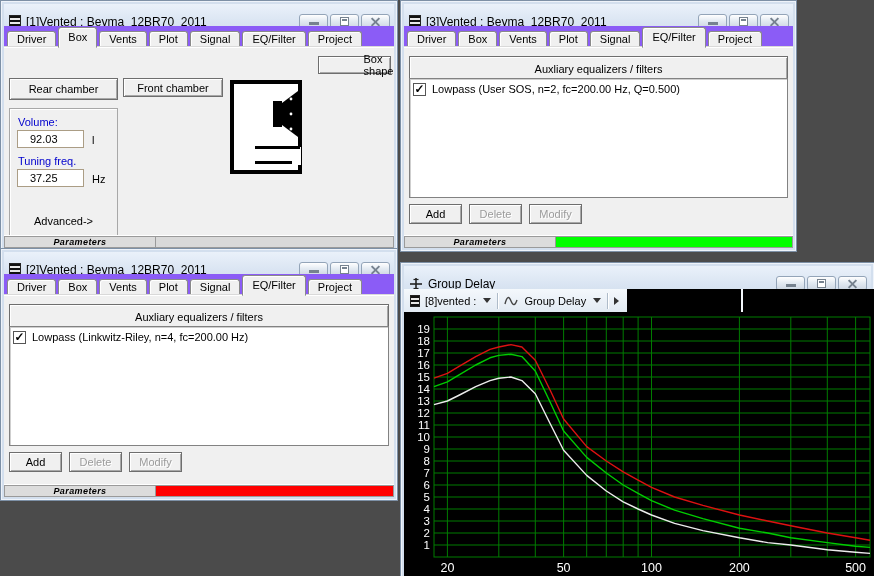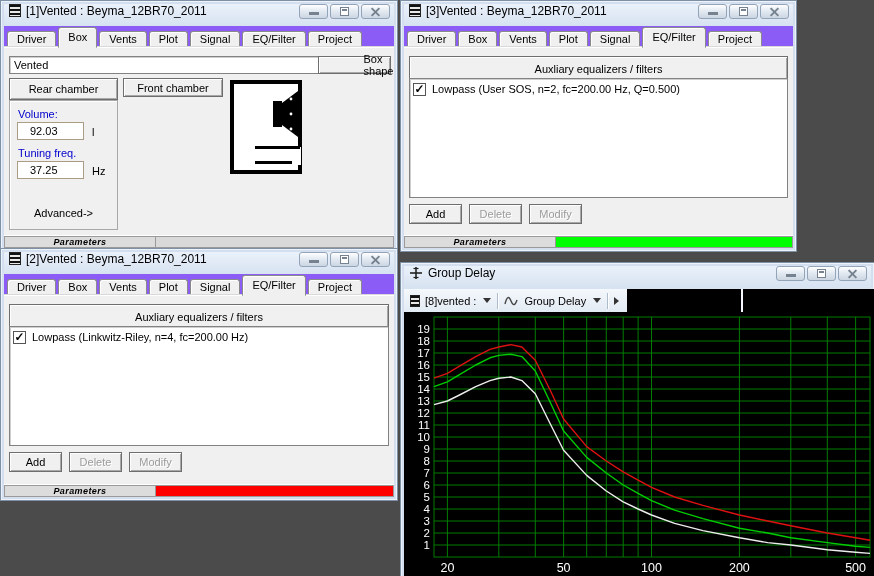--- a/index.html
+++ b/index.html
@@ -4,21 +4,21 @@
 <style>
   * { margin:0; padding:0; box-sizing:border-box; }
   html,body { width:874px; height:576px; overflow:hidden; background:#4b4b4b;
               font-family:"Liberation Sans", sans-serif; font-size:11px; color:#000; }
 
   
   .win { position:absolute; border:1px solid #7d90a6; background:#d3dfee;
          box-shadow: inset 0 0 0 1px #eef3fa; }
   .titlebar { position:absolute; left:3px; top:3px; right:3px; height:36px;
               background:linear-gradient(#eaf1fa, #d9e4f2 55%, #cfdcec);
-              display:flex; border-bottom:1px solid #b6c4d6; }
+              display:flex; align-items:center; border-bottom:1px solid #b6c4d6; }
   .titlebar .title { font-size:12px; margin-left:5px; white-space:nowrap; }
   .doc-icon { width:12px; height:13px; margin-left:5px; border:1px solid #222;
               background:repeating-linear-gradient(180deg,#111 0 2px,#e8e8e8 2px 4px); }
   .tb-btns { margin-left:auto; margin-right:4px; display:flex; gap:2px; }
   .tb-btn { width:29px; height:15px; border:1px solid #93a4b8; border-radius:3px;
             background:linear-gradient(#ffffff,#e3eaf2 45%,#ccd6e2);
             display:flex; align-items:flex-start; justify-content:center; cursor:pointer; position:relative; }
   .glyph-min { width:10px; height:3px; background:#76828f; margin-top:7px; }
   .glyph-res { width:9px; height:9px; border:1px solid #76828f; margin-top:2px; position:relative; background:#fff; }
   .glyph-res::after { content:""; position:absolute; left:1px; right:1px; top:1px; height:2px; background:#76828f; }
@@ -61,21 +61,21 @@
   .status-label { width:152px; border:1px solid #9a9a9a; background:#dcdcdc; display:flex; align-items:center;
                   justify-content:center; font-weight:bold; font-style:italic; font-size:9px; letter-spacing:.4px; }
   .status-fill { flex:1; border:1px solid #9a9a9a; border-left:none; }
 
   
   .vented-strip { position:absolute; left:5px; top:8px; width:310px; height:18px; padding-left:4px;
                   display:flex; align-items:center; }
   .boxshape-btn { position:absolute; left:314px; top:8px; width:73px; height:18px;padding-left:48px; }
   .rear-btn  { position:absolute; left:5px;   top:30px; width:109px; height:22px; }
   .front-btn { position:absolute; left:119px; top:30px; width:100px; height:19px; }
-  .chamber-panel { position:absolute; left:5px; top:52px; width:109px; height:130px;
+  .chamber-panel { position:absolute; left:5px; top:60px; width:109px; height:130px;
                    border:1px solid #a8a8a8; box-shadow:inset 1px 1px 0 #fff; }
   .chamber-panel .lab1 { position:absolute; left:8px; top:7px; }
   .chamber-panel .in1  { position:absolute; left:7px; top:21px; width:67px; height:18px; }
   .chamber-panel .un1  { position:absolute; left:82px; top:25px; }
   .chamber-panel .lab2 { position:absolute; left:8px; top:46px; }
   .chamber-panel .in2  { position:absolute; left:7px; top:60px; width:67px; height:18px; }
   .chamber-panel .un2  { position:absolute; left:82px; top:64px; }
   .advanced { position:absolute; left:0; right:0; bottom:10px; text-align:center; cursor:pointer; }
   .boxdiagram { position:absolute; left:225px; top:31px; }
 
@@ -128,21 +128,20 @@
   <div class="tabrow">
     <span class="tab">Driver</span>
     <span class="tab active notch">Box</span>
     <span class="tab">Vents</span>
     <span class="tab">Plot</span>
     <span class="tab">Signal</span>
     <span class="tab">EQ/Filter</span>
     <span class="tab">Project</span>
   </div>
   <div class="content">
-    <div class="vented-strip sunken">Vented</div>
     <div class="btn boxshape-btn">Box shape</div>
     <div class="btn rear-btn">Rear chamber</div>
     <div class="btn front-btn">Front chamber</div>
     <div class="chamber-panel">
       <span class="lab1 bluelab">Volume:</span>
       <input class="field in1" value="92.03" style="">
       <span class="un1">l</span>
       <span class="lab2 bluelab">Tuning freq.</span>
       <input class="field in2" value="37.25" style="">
       <span class="un2">Hz</span>

